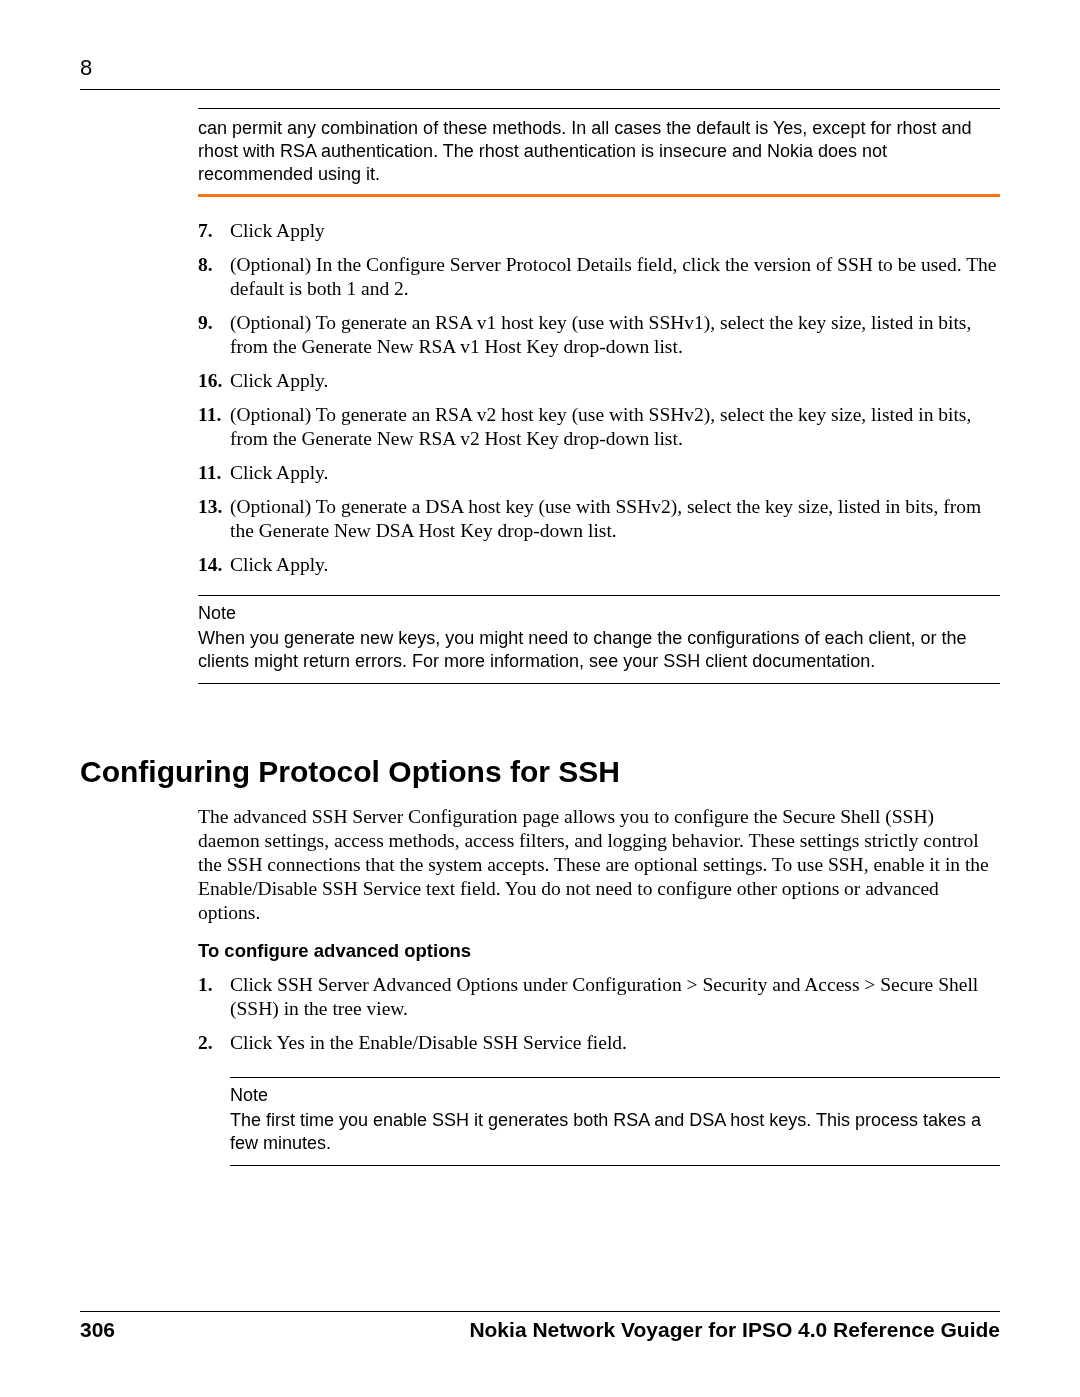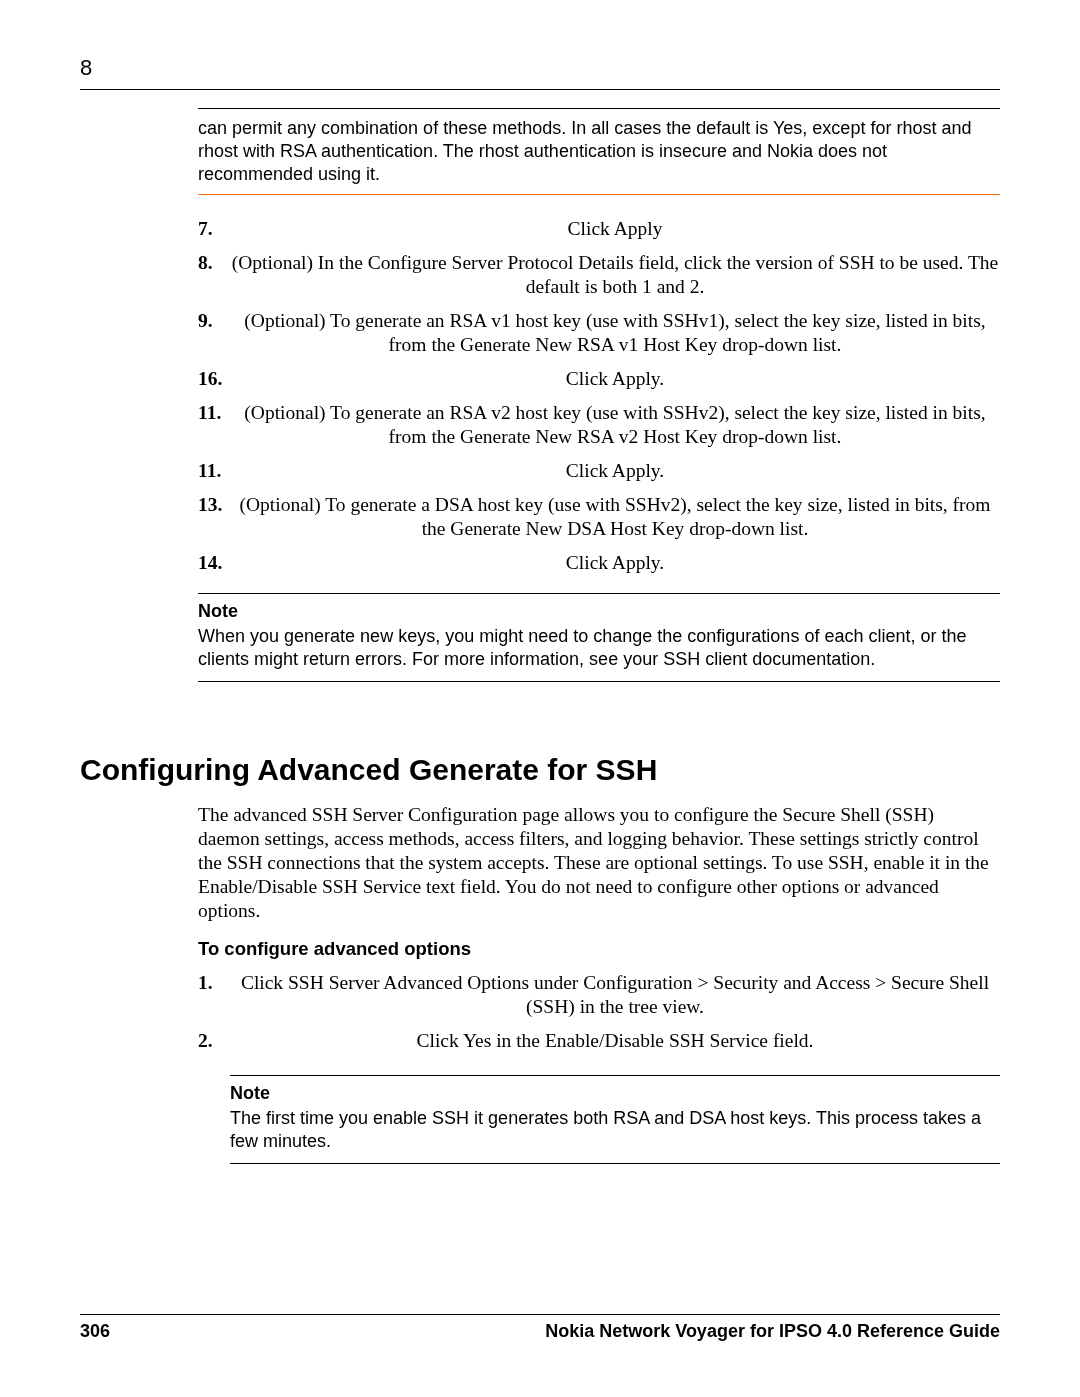--- a/index.html
+++ b/index.html
@@ -27,59 +27,58 @@
     margin: 0;
   }
   .content {
     margin-left: 118px;
     margin-right: 0;
     font-size: 19.5px;
     line-height: 1.23;
   }
   .info-box {
     border-top: 1px solid #000;
-    border-bottom: 1px solid #f97316;
+    border-bottom: 3px solid #f97316;
     padding: 8px 0 8px 0;
     font-family: Arial, Helvetica, sans-serif;
     font-size: 18px;
     line-height: 1.28;
     margin-top: 18px;
   }
 
   .note-box {
     border-top: 1px solid #000;
     border-bottom: 1px solid #000;
     padding: 6px 0 10px 0;
     font-family: Arial, Helvetica, sans-serif;
     font-size: 18px;
     line-height: 1.28;
   }
   .note-title {
-    font-weight: bold;
+    font-weight: normal;
     margin-bottom: 2px;
   }
 
   ol.steps {
     list-style: none;
     margin: 22px 0 18px 0;
     padding: 0;
   }
   ol.steps > li {
     display: flex;
     margin-bottom: 10px;
   }
   .step-num {
     font-weight: bold;
     min-width: 32px;
     flex: 0 0 32px;
     text-align: left;
   }
   .step-body {
     flex: 1;
-    text-align: center;
   }
   .step-body p {
     margin: 0 0 6px 0;
   }
   .step-body p:last-child { margin-bottom: 0; }
 
   h2.section-head {
     font-family: Arial, Helvetica, sans-serif;
     font-weight: bold;
     font-size: 30px;
@@ -108,21 +107,21 @@
   }
   .footer-rule {
     border: 0;
     border-top: 1.5px solid #000;
     margin: 0 0 6px 0;
   }
   .footer-row {
     display: flex;
     justify-content: space-between;
     font-family: Arial, Helvetica, sans-serif;
-    font-size: 18px;
+    font-size: 21px;
     font-weight: bold;
   }
   .footer-right {
   }
 </style>
 </head>
 <body>
 
 <div class="page">
 
@@ -184,21 +183,21 @@
             <p>Click Apply.</p>
           </div>
       </li>
     </ol>
 
     <div class="note-box">
       <div class="note-title">Note</div>
       <div>When you generate new keys, you might need to change the configurations of each client, or the clients might return errors. For more information, see your SSH client documentation.</div>
     </div>
 
-    <h2 class="section-head">Configuring Advanced Generate for SSH</h2>
+    <h2 class="section-head">Configuring Protocol Options for SSH</h2>
 
     <p class="section-lead">The advanced SSH Server Configuration page allows you to configure the Secure Shell (SSH) daemon settings, access methods, access filters, and logging behavior. These settings strictly control the SSH connections that the system accepts. These are optional settings. To use SSH, enable it in the Enable/Disable SSH Service text field. You do not need to configure other options or advanced options.</p>
 
     <div class="sub-head">To configure advanced options</div>
 
     <ol class="steps" style="margin-top:8px;">
       <li>
         <span class="step-num">1.</span>
         <div class="step-body">
             <p>Click SSH Server Advanced Options under Configuration &gt; Security and Access &gt; Secure Shell (SSH) in the tree view.</p>

